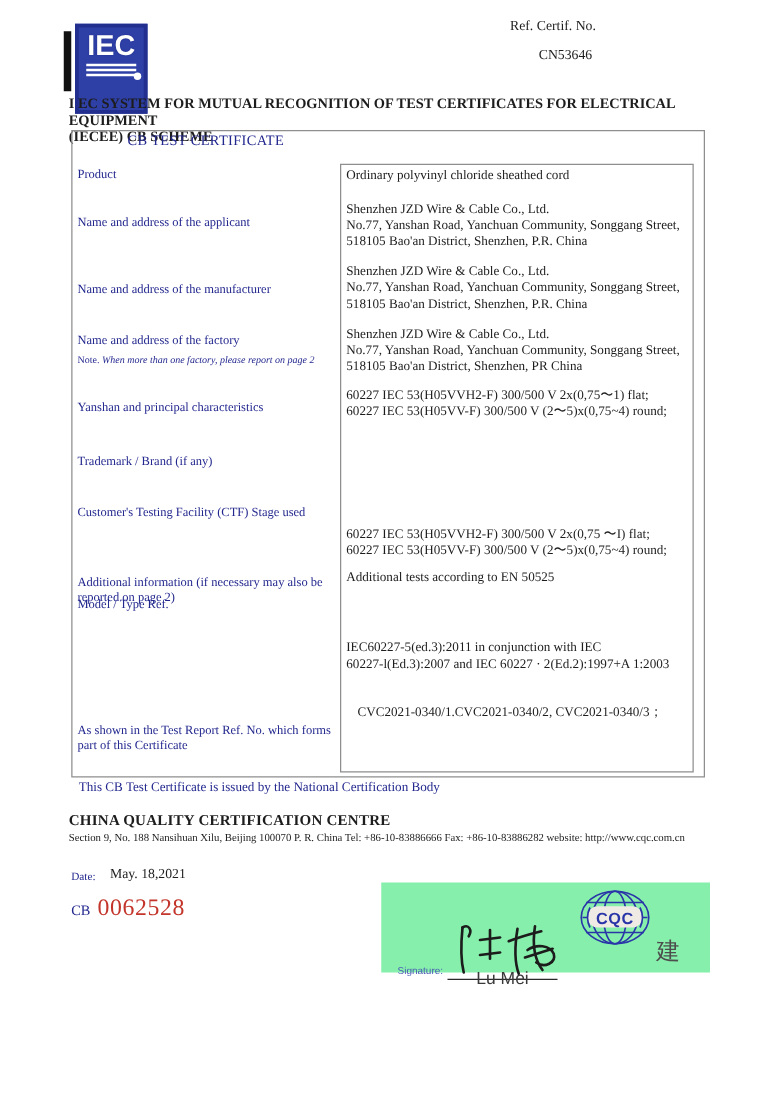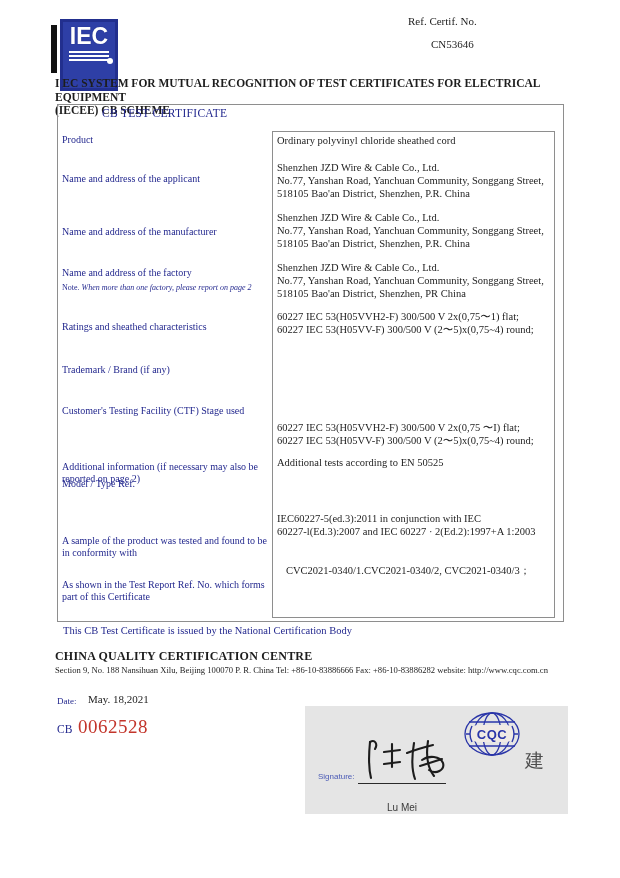--- a/index.html
+++ b/index.html
@@ -34,26 +34,26 @@
   .note .it{font-style:italic;margin-top:20px;}
   .issued-by{left:63px;top:625px;font-size:10.5px;color:#23288e;}
   
   .ncb-name{left:55px;top:649px;font-size:12px;font-weight:bold;letter-spacing:0.2px;}
   .ncb-address{left:55px;top:665px;font-size:8.6px;}
   .date-label{left:57px;top:696px;font-size:9px;color:#23288e;}
   .date-value{left:88px;top:693px;font-size:11px;}
   .cb-prefix{left:57px;top:723px;font-size:11.5px;color:#23288e;}
   .cb-number{left:78px;top:716px;font-size:19px;color:#c3352b;letter-spacing:0.5px;}
   
-  .sig-block{left:305px;top:706px;width:263px;height:108px;background:#e5e5e5;}
+  .sig-block{left:305px;top:706px;width:263px;height:72px;background:#86efac;}
   .sig-label{position:absolute;left:13px;top:66px;font-size:8px;color:#4a5ab5;
     font-family:"Liberation Sans",sans-serif;}
   .sig-strokes{position:absolute;left:57px;top:31px;}
   .sig-line{position:absolute;left:53px;top:77px;width:88px;height:1px;background:#2a2a2a;}
-  .sig-name{position:absolute;left:53px;top:96px;width:88px;text-align:center;font-size:10px;
+  .sig-name{position:absolute;left:53px;top:68px;width:88px;text-align:center;font-size:14px;
     color:#3a3a3a;font-family:"Liberation Sans",sans-serif;}
   .cqc-logo{position:absolute;left:158px;top:5px;}
   .stamp-char{position:absolute;left:220px;top:42px;font-size:19px;color:#4d4d4d;}
 </style>
 </head>
 <body>
 
 <div class="page">
 
   <div class="abs black-bar"></div>
@@ -87,38 +87,37 @@
   <div class="abs val" style="left:277px;top:211px;">Shenzhen JZD Wire &amp; Cable Co., Ltd.
 No.77, Yanshan Road, Yanchuan Community, Songgang Street,
 518105 Bao'an District, Shenzhen, P.R. China</div>
 
   <div class="abs lbl" style="left:62px;top:267px;">Name and address of the factory</div>
   <div class="abs note" style="left:62px;top:283px;"><span>Note. </span><span class="it">When more than one factory, please report on page 2</span></div>
   <div class="abs val" style="left:277px;top:261px;">Shenzhen JZD Wire &amp; Cable Co., Ltd.
 No.77, Yanshan Road, Yanchuan Community, Songgang Street,
 518105 Bao'an District, Shenzhen, PR China</div>
 
-  <div class="abs lbl" style="left:62px;top:321px;">Ratings and sheathed characteristics</div>
+  <div class="abs lbl" style="left:62px;top:321px;">Yanshan and principal characteristics</div>
   <div class="abs val" style="left:277px;top:310px;">60227 IEC 53(H05VVH2-F) 300/500 V 2x(0,75〜1) flat;
 60227 IEC 53(H05VV-F) 300/500 V (2〜5)x(0,75~4) round;</div>
 
   <div class="abs lbl" style="left:62px;top:364px;">Trademark / Brand (if any)</div>
   <div class="abs val" style="left:277px;top:364px;"></div>
 
   <div class="abs lbl" style="left:62px;top:405px;">Customer's Testing Facility (CTF) Stage used</div>
   <div class="abs val" style="left:277px;top:405px;"></div>
 
   <div class="abs lbl" style="left:62px;top:450px;margin-top:28px;">Model / Type Ref.</div>
   <div class="abs val" style="left:277px;top:421px;">60227 IEC 53(H05VVH2-F) 300/500 V 2x(0,75 〜I) flat;
 60227 IEC 53(H05VV-F) 300/500 V (2〜5)x(0,75~4) round;</div>
 
   <div class="abs lbl" style="left:62px;top:461px;">Additional information (if necessary may also be reported on page 2)</div>
   <div class="abs val" style="left:277px;top:456px;">Additional tests according to EN 50525</div>
 
-  <div class="abs lbl" style="left:62px;top:535px;">A sample of the product was tested and found to be in conformity with</div>
   <div class="abs val" style="left:277px;top:512px;">IEC60227-5(ed.3):2011 in conjunction with IEC
 60227-l(Ed.3):2007 and IEC 60227 · 2(Ed.2):1997+A 1:2003</div>
 
   <div class="abs lbl" style="left:62px;top:579px;">As shown in the Test Report Ref. No. which forms part of this Certificate</div>
   <div class="abs val" style="left:286px;top:564px;">CVC2021-0340/1.CVC2021-0340/2, CVC2021-0340/3；</div>
 
   <div class="abs issued-by">This CB Test Certificate is issued by the National Certification Body</div>
 
   <div class="abs ncb-name">CHINA QUALITY CERTIFICATION CENTRE</div>
   <div class="abs ncb-address">Section 9, No. 188 Nansihuan Xilu, Beijing 100070 P. R. China Tel: +86-10-83886666 Fax: +86-10-83886282 website: http://www.cqc.com.cn</div>

